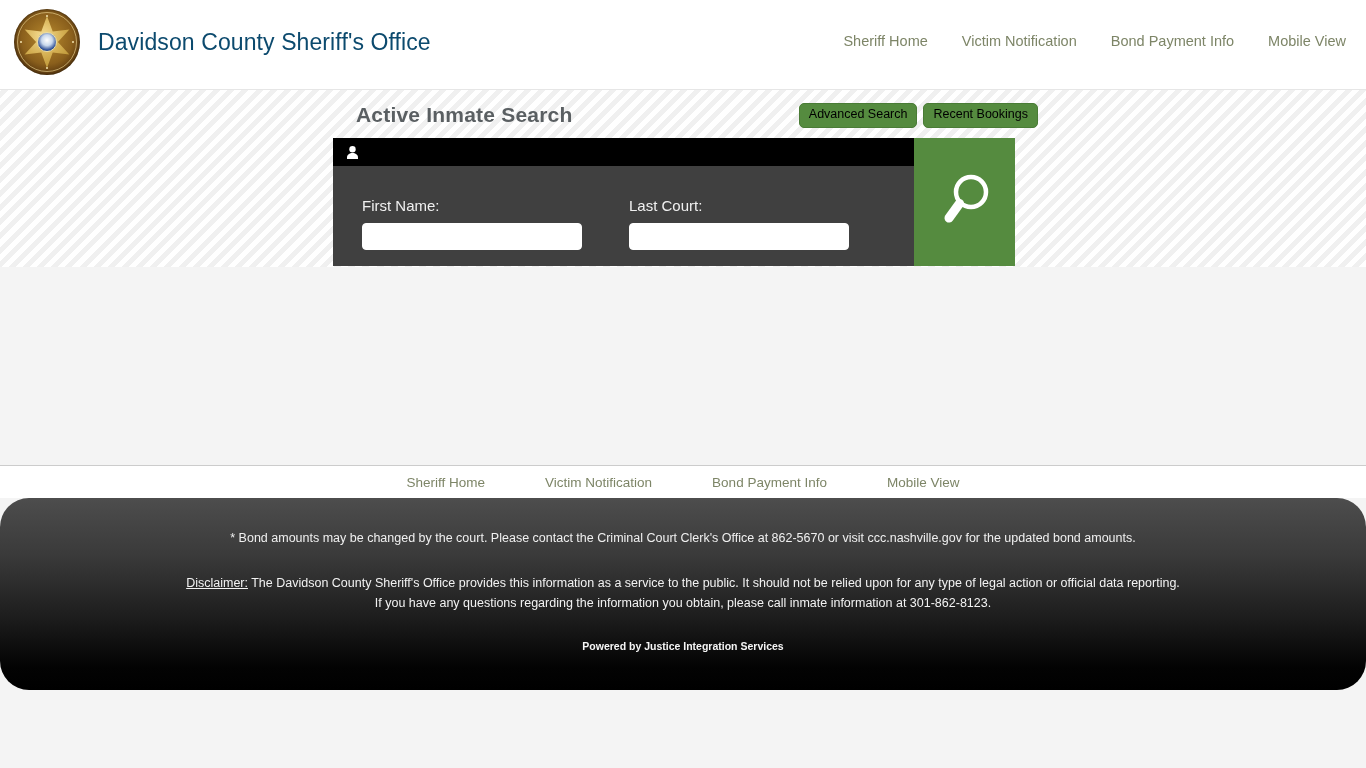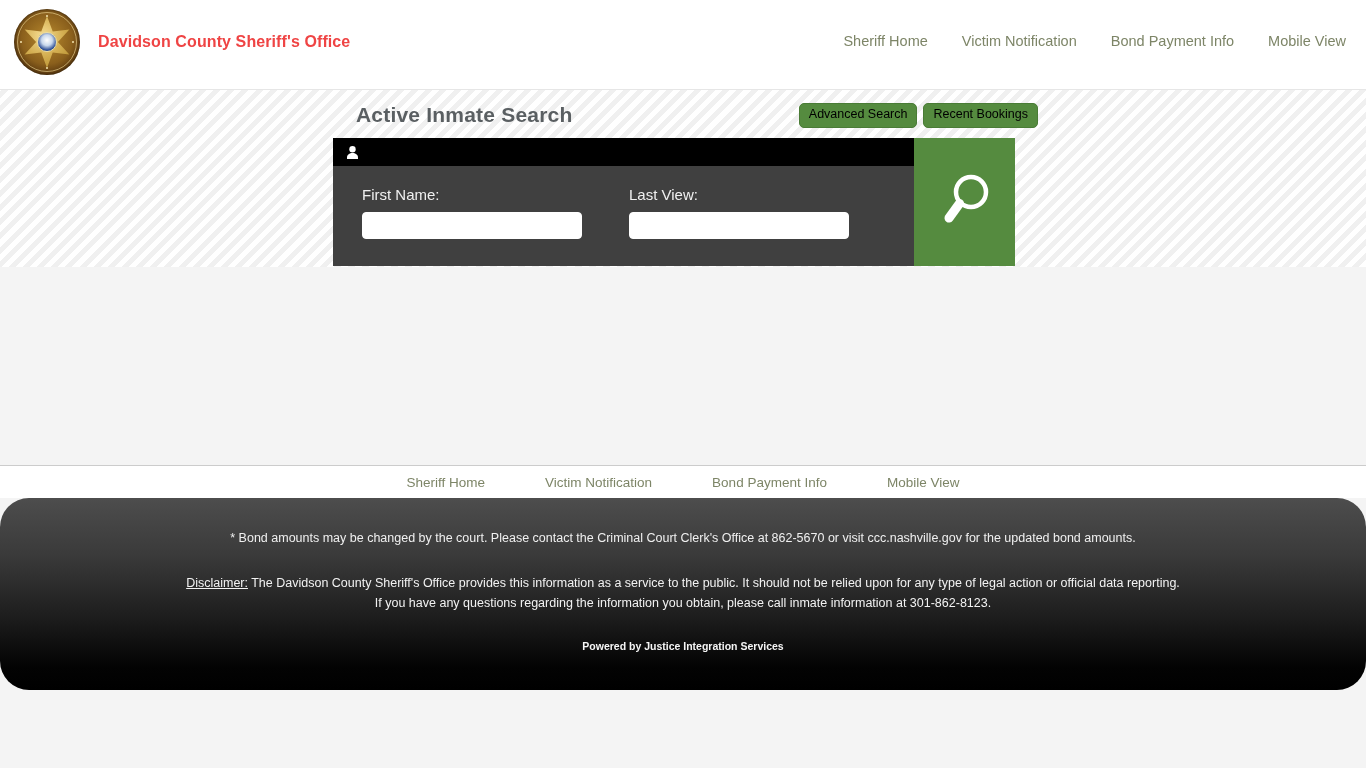--- a/index.html
+++ b/index.html
@@ -42,21 +42,21 @@
   }
   .badge-logo .seal {
     position: absolute; left: 50%; top: 50%;
     width: 20px; height: 20px; margin: -10px 0 0 -10px;
     border-radius: 50%;
     background: radial-gradient(circle at 50% 40%, #ffffff 0%, #c9d8ec 38%, #2e4f96 70%, #16306b 100%);
     border: 1px solid #e8dca8;
   }
   .badge-logo .dot { position: absolute; width: 2px; height: 2px; background: #f3e3af; border-radius: 50%; }
   .brand-title {
-    font-size: 16px; color: #ef4444; font-weight: 700;
+    font-size: 23px; color: #0c4a6e; font-weight: 400;
     letter-spacing: .1px; white-space: nowrap;
   }
   .top-nav {
     position: absolute; right: 20px; top: 33px;
     display: flex; align-items: center; gap: 34px;
   }
   .top-nav a {
     color: #7d8567; font-size: 14.5px; text-decoration: none; white-space: nowrap;
   }
 
@@ -98,21 +98,21 @@
     width: 682px; height: 128px;
     display: flex;
   }
   .panel-main { width: 581px; background: #404040; }
   .panel-head {
     height: 28px; background: #000000;
     display: flex; align-items: center; gap: 8px;
     padding: 0 0 0 14px;
   }
   .person-icon { display: block; }
-  .panel-body { padding: 20px 0 0 29px; display: flex; align-items: center; }
+  .panel-body { padding: 31px 0 0 29px; display: flex; align-items: center; }
   .field-group { display: flex; flex-direction: column; }
   .field-group.first { width: 267px; }
   .field-label {
     color: #f0f0f0; font-size: 15px; margin-bottom: 9px; font-weight: 400;
   }
   .field-input {
     width: 220px; height: 27px;
     background: #ffffff; border: 1px solid #ffffff; border-radius: 4px;
     font-size: 13px; padding: 0 6px;
     font-family: "Liberation Sans", sans-serif;
@@ -199,21 +199,21 @@
         </svg>
         <span>Person Search</span>
       </div>
 
       <div class="panel-body">
         <div class="field-group first">
           <label class="field-label">First Name:</label>
           <input class="field-input" type="text" placeholder="" style="">
         </div>
         <div class="field-group">
-          <label class="field-label">Last View:</label>
+          <label class="field-label">Last Court:</label>
           <input class="field-input" type="text" placeholder="" style="">
         </div>
       </div>
     </div>
 
     <button class="panel-submit">
       <svg width="56" height="62" viewBox="0 0 56 62" aria-hidden="true">
         <circle cx="34" cy="21" r="15" fill="none" stroke="#ffffff" stroke-width="4.5"></circle>
         <line x1="22.5" y1="32.5" x2="12" y2="47" stroke="#ffffff" stroke-width="9" stroke-linecap="round"></line>
       </svg>

